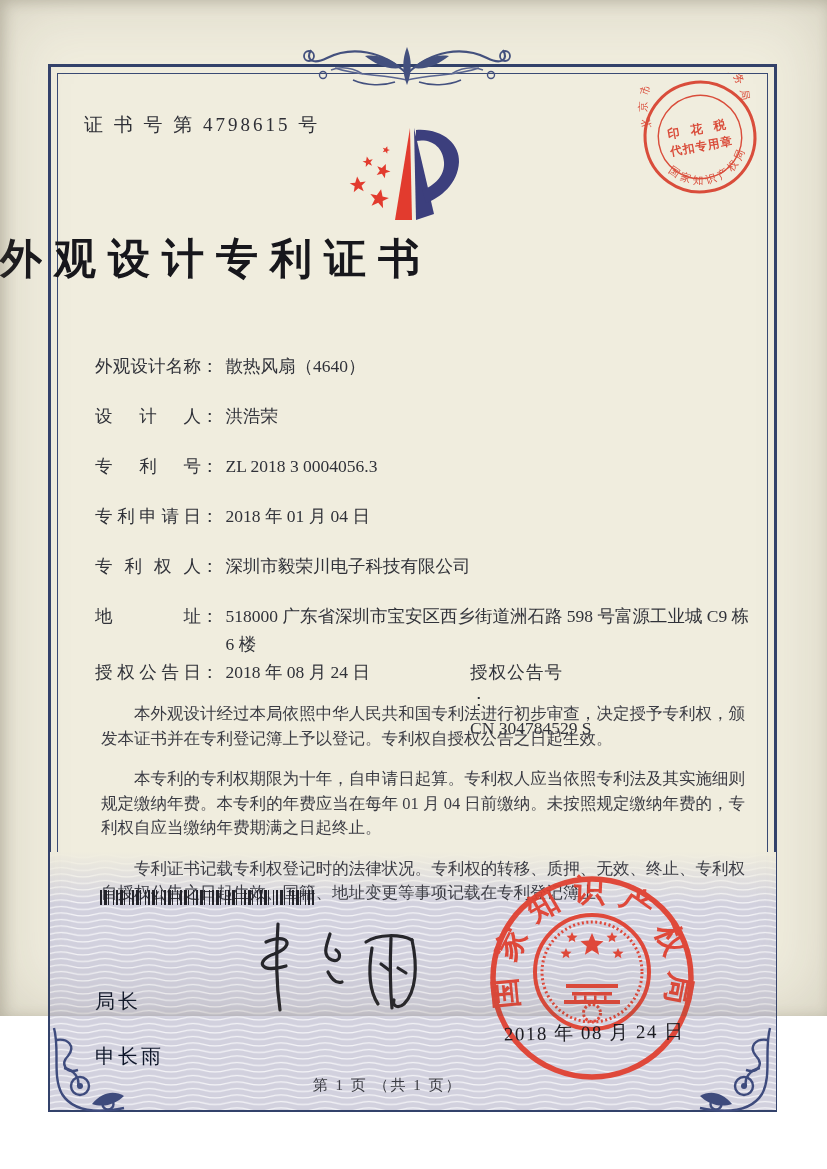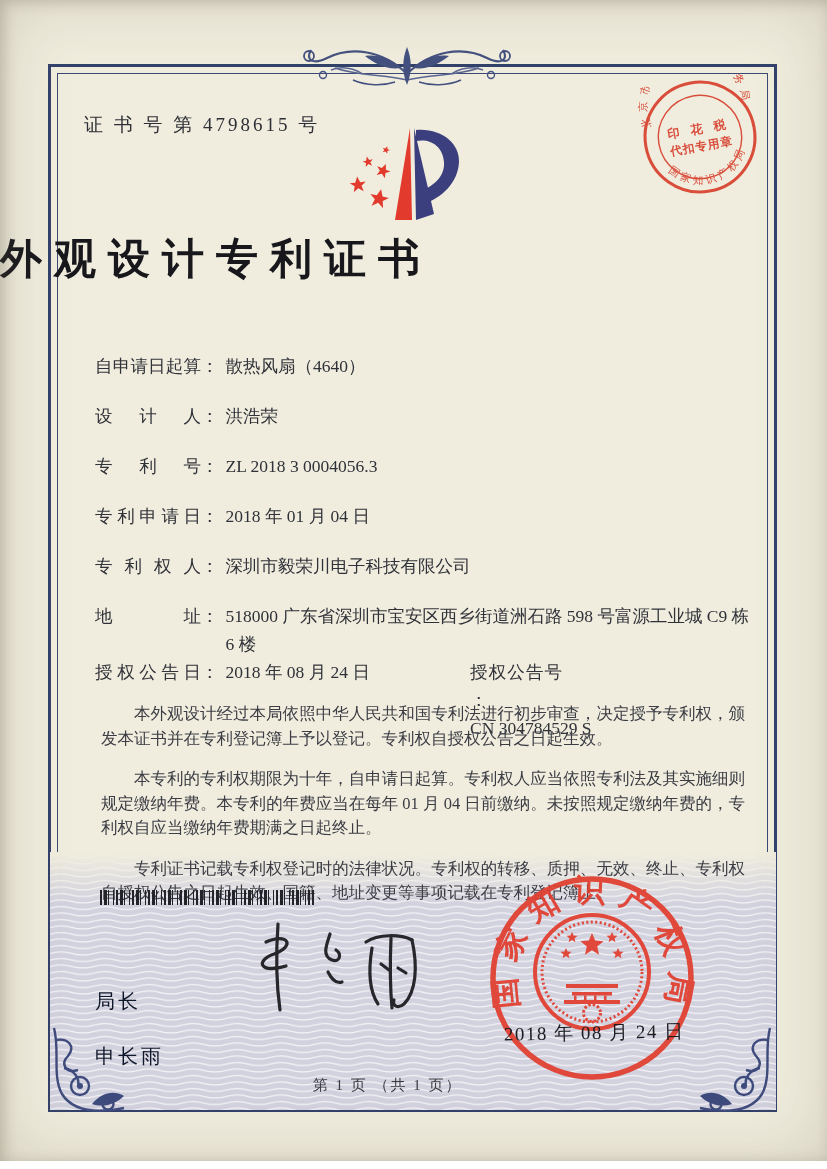--- a/index.html
+++ b/index.html
@@ -1,18 +1,18 @@
 <!DOCTYPE html>
 <html><head>
 <meta charset="utf-8">
 <style>
   html,body{margin:0;padding:0;}
   body{width:827px;height:1169px;position:relative;overflow:hidden;
        font-family:"Liberation Serif","DejaVu Serif",serif;}
-  .page{position:absolute;left:0;top:0;width:827px;height:1161px;background:#f0edde;}
+  .page{position:absolute;left:0;top:0;width:827px;height:1016px;background:#f0edde;}
   .vignette{position:absolute;inset:0;pointer-events:none;
        box-shadow:inset 0 0 70px rgba(110,100,78,.22), inset 4px 2px 14px rgba(90,84,66,.28);}
   .frame-outer{position:absolute;left:48px;top:64px;width:729px;height:1048px;
        border:3px solid #33426b;box-sizing:border-box;}
   .frame-inner{position:absolute;left:57px;top:73px;width:711px;height:1030px;
        border:1.5px solid #3a4a74;box-sizing:border-box;}
   .ornament{position:absolute;left:281px;top:34px;}
   .cert-no{position:absolute;left:84px;top:112px;font-size:19px;letter-spacing:3px;color:#2e2f36;}
   .logo{position:absolute;left:330px;top:100px;}
   .tax-stamp{position:absolute;left:641px;top:78px;width:118px;height:118px;transform:rotate(-10deg);opacity:.92;}
@@ -113,21 +113,21 @@
     <text class="tax-arc-top"><textPath href="#taxTop" startOffset="2">北京市海淀区地方税务局</textPath></text>
     <text class="tax-arc-bottom"><textPath href="#taxBot" startOffset="6">国家知识产权局</textPath></text>
     <text class="tax-center1" x="58" y="54" text-anchor="middle">印 花 税</text>
     <text class="tax-center2" x="58" y="71" text-anchor="middle">代扣专用章</text>
   </svg>
 
   <div class="title">外观设计专利证书</div>
 
   <div class="fields">
     <div class="frow">
-      <span class="flabel">自申请日起算</span>
+      <span class="flabel">外观设计名称</span>
         <span class="fcolon">：</span>
       <span class="fvalue">散热风扇（4640）</span>
     </div>
     <div class="frow">
       <span class="flabel">设计人</span>
         <span class="fcolon">：</span>
       <span class="fvalue">洪浩荣</span>
     </div>
     <div class="frow">
       <span class="flabel">专利号</span>

